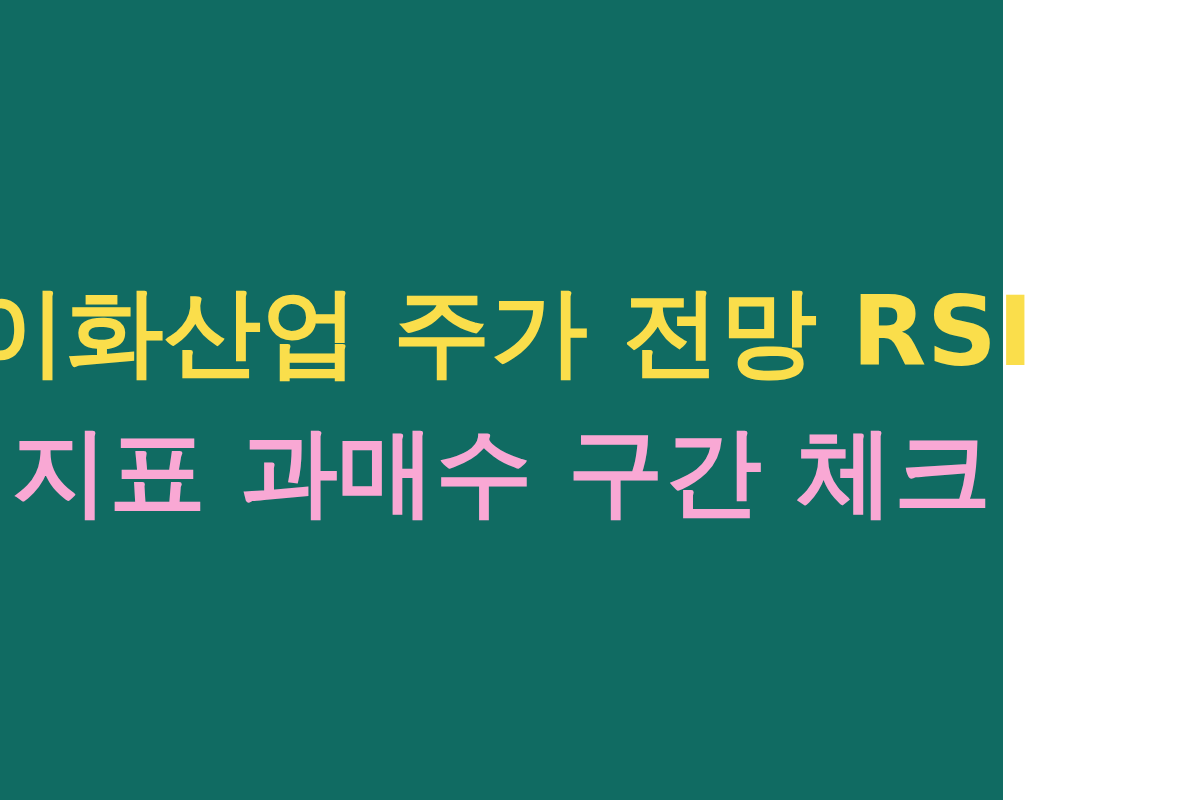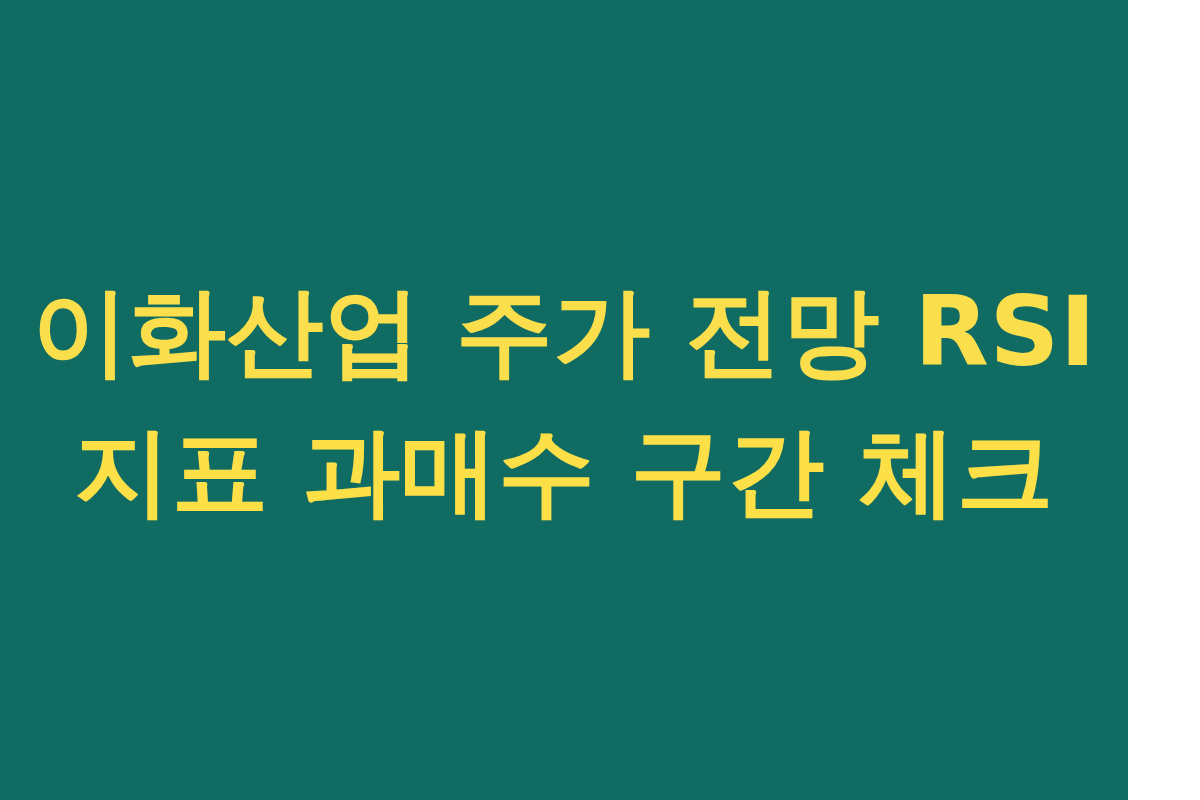--- a/index.html
+++ b/index.html
@@ -9,21 +9,21 @@
   }
   body {
     width: 1200px;
     height: 800px;
     overflow: hidden;
     font-family: "Liberation Sans", "DejaVu Sans", sans-serif;
   }
 
   #thumbnail-canvas {
     position: relative;
-    width: 1128px;
+    width: 1003px;
     height: 800px;
     background: #106B62;
     display: flex;
     align-items: center;
     justify-content: center;
     box-sizing: border-box;
   }
 
   #title-block {
     width: 1060px;
@@ -58,17 +58,17 @@
 </style>
 </head>
 <body>
 
 <div id="thumbnail-canvas" style="background: rgb(16, 107, 98);">
 
   <div id="title-block">
 
     <span class="title-line line-1" style="color: rgb(250, 222, 75);">이화산업 주가 전망 RSI</span>
 
-    <span class="title-line line-2" style="color: #fde047;">지표 과매수 구간 체크</span>
+    <span class="title-line line-2" style="color: #f9a8d4;">지표 과매수 구간 체크</span>
 
   </div>
 
 </div>
 
 </body></html>

